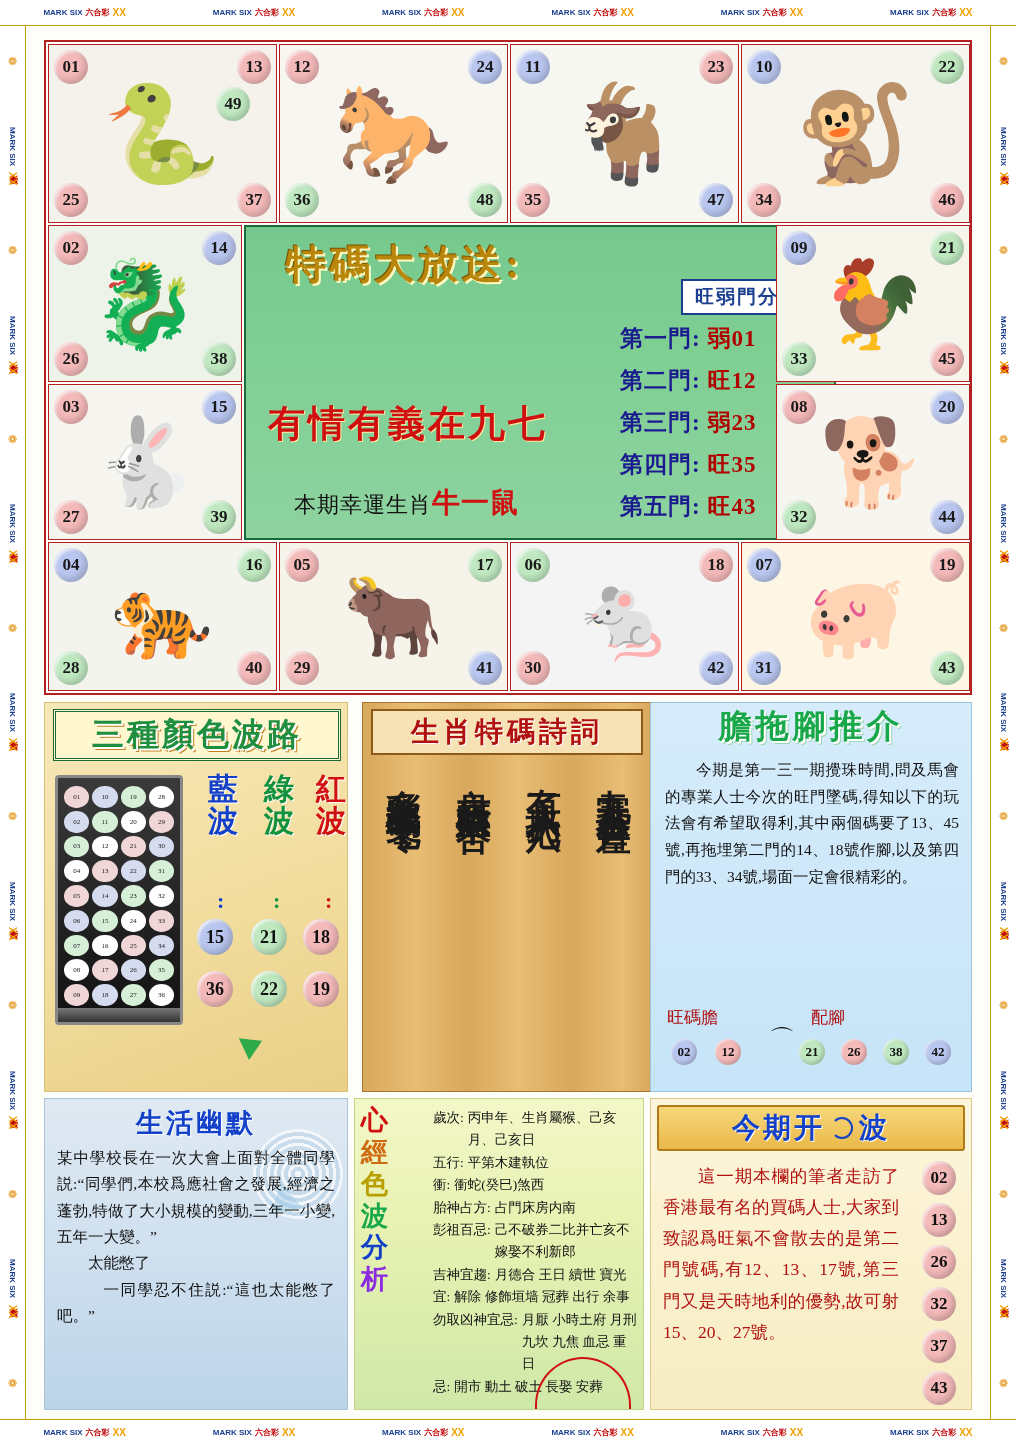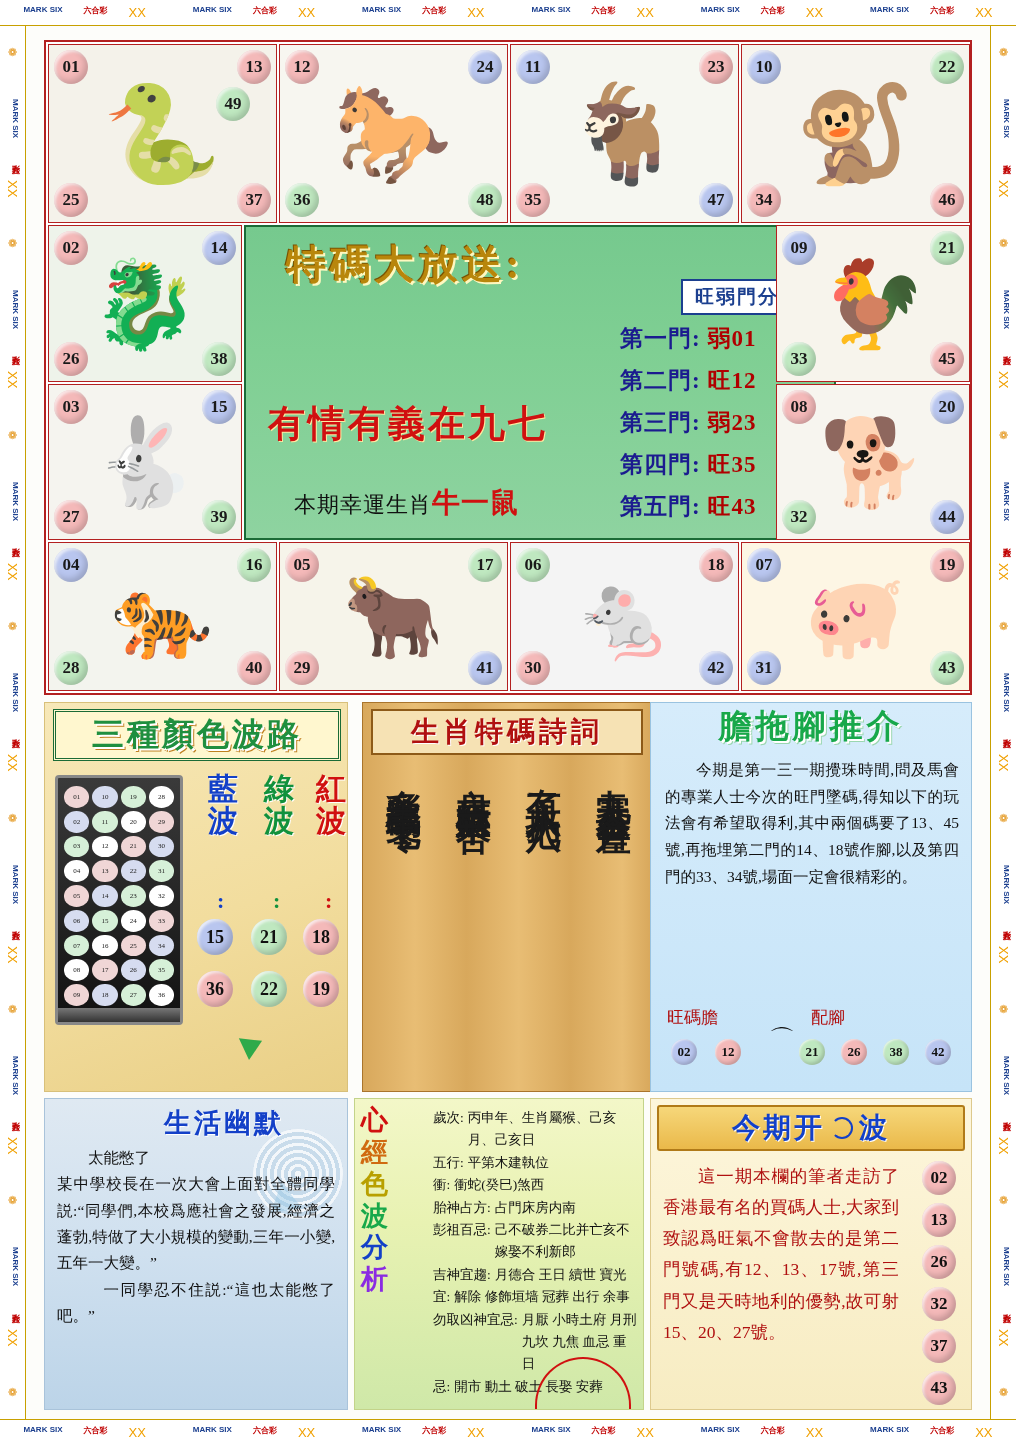--- a/index.html
+++ b/index.html
@@ -21,24 +21,24 @@
     justify-content:space-around;
     overflow:hidden;
   }
   .brand-top { left:0; top:0; width:1016px; height:26px; border-bottom:1px solid #c8a000;}
   .brand-bottom { left:0; bottom:0; width:1016px; height:26px; border-top:1px solid #c8a000;}
   .brand-left { left:0; top:26px; width:26px; height:1393px; flex-direction:column; border-right:1px solid #c8a000;}
   .brand-right { right:0; top:26px; width:26px; height:1393px; flex-direction:column; border-left:1px solid #c8a000;}
   .brand-item {
     font-size:8px; font-weight:bold; color:#1b3f8f;
     white-space:nowrap; letter-spacing:0px;
-    display:flex; align-items:flex-start; gap:21px;
+    display:flex; align-items:center; gap:3px;
   }
   .brand-item .cn { color:#c00000; font-size:8px; }
-  .brand-item .xx { color:#f0a000; font-size:13px; font-weight:normal;}
+  .brand-item .xx { color:#f0a000; font-size:10px; font-weight:bold;}
   .brand-left .brand-item, .brand-right .brand-item {
     writing-mode:vertical-rl; text-orientation:mixed;
   }
   .flower { color:#e08a00; font-size:11px; }
 
   
   .canvas {
     position:absolute; left:26px; top:26px;
     width:964px; height:1393px;
     background:#fdfdfa;
@@ -235,21 +235,21 @@
   .bot-row { position:absolute; left:18px; top:1072px; width:928px; height:312px; }
 
   .p-humor {
     position:absolute; left:0; top:0; width:304px; height:312px;
     background:linear-gradient(180deg,#dfe9f2 0%, #cfe0ef 50%, #bcd4e8 100%);
     border:1px solid #a9c3da; overflow:hidden;
   }
   .humor-title {
     position:absolute; left:0; top:6px; width:100%; text-align:center;
     font-family:"Liberation Serif", serif; font-size:27px; font-weight:bold;
-    color:#1340c8; letter-spacing:3px; text-shadow:1px 1px 0 #fff;margin-left:28px;
+    color:#1340c8; letter-spacing:3px; text-shadow:1px 1px 0 #fff;
   }
   .humor-body {
     position:absolute; left:12px; top:46px; right:12px;
     font-family:"Liberation Serif", serif; font-size:15.5px; line-height:1.7; color:#111;
     text-align:justify;
   }
   .spiral {
     position:absolute; right:4px; top:30px; width:90px;height:90px;
     border-radius:50%;
     background:repeating-radial-gradient(circle at 50% 50%, rgba(255,255,255,.8) 0 3px, rgba(160,195,220,.35) 3px 7px);
@@ -714,22 +714,22 @@
     </div>
   </div>
 
   <div class="bot-row">
 
     <div class="p-humor">
       <div class="spiral"></div>
       <div class="star-deco"></div>
       <div class="humor-title">生活幽默</div>
       <div class="humor-body">
+        <div>某中學校長在一次大會上面對全體同學説:“同學們,本校爲應社會之發展,經濟之蓬勃,特做了大小規模的變動,三年一小變,五年一大變。”</div>
         <div style="text-indent:2em">太能憋了</div>
-        <div>某中學校長在一次大會上面對全體同學説:“同學們,本校爲應社會之發展,經濟之蓬勃,特做了大小規模的變動,三年一小變,五年一大變。”</div>
         <div style="text-indent:3em">一同學忍不住説:“這也太能憋了吧。”</div>
       </div>
     </div>
 
     <div class="p-heart">
       <div class="heart-title">
         <i class="ht1">心</i>
         <i class="ht2">經</i>
         <i class="ht3">色</i>
         <i class="ht4">波</i>

